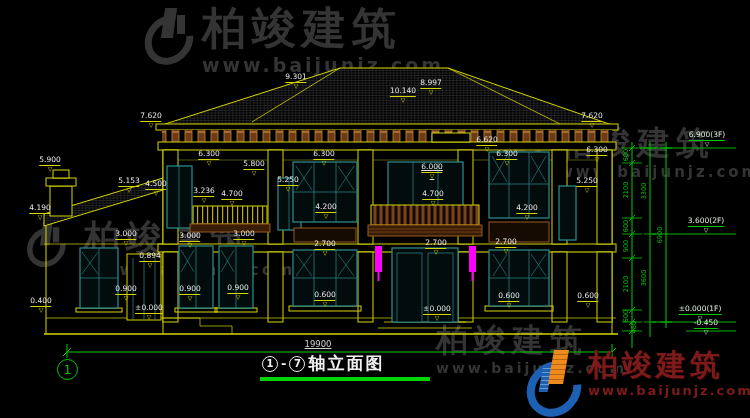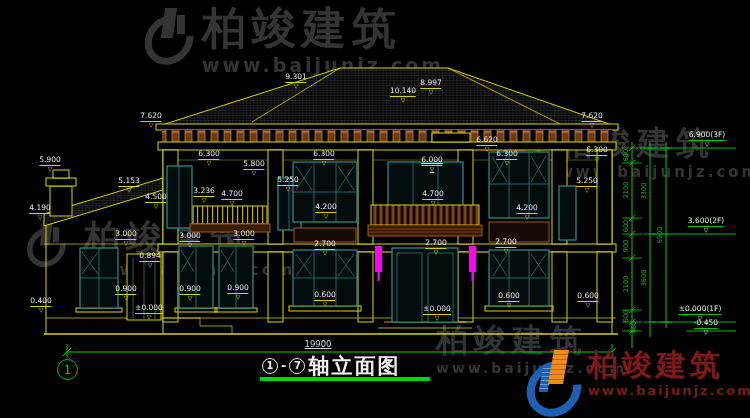--- a/index.html
+++ b/index.html
@@ -34,21 +34,21 @@
   .vdim{position:absolute;color:#00cc00;font:6.5px "DejaVu Sans",sans-serif;
         transform:translate(-50%,-50%) rotate(-90deg);white-space:nowrap;}
   .hdim{position:absolute;left:318px;top:339px;transform:translateX(-50%);
         color:#d0d0d0;font:8.5px "DejaVu Sans",sans-serif;z-index:4;text-decoration:underline;}
   
   #title{position:absolute;left:262px;top:355px;display:flex;align-items:center;gap:3px;
          color:#f0f0f0;z-index:4;}
   #title .circ{width:14px;height:14px;border:1.5px solid #e8e8e8;border-radius:50%;
          display:flex;align-items:center;justify-content:center;font:bold 10px "DejaVu Sans",sans-serif;flex:none;}
   #title .dash{font:bold 13px "DejaVu Sans",sans-serif;}
-  #title .ttext{font-weight:bold;font-size:21px;line-height:1;letter-spacing:2px;font-family:sans-serif;}
+  #title .ttext{font-weight:bold;font-size:17px;line-height:1;letter-spacing:2px;font-family:sans-serif;}
   #title-underline{position:absolute;left:260px;top:377px;width:170px;height:4px;background:#00d400;z-index:4;}
   #axis1{position:absolute;left:57px;top:359px;width:19px;height:19px;border:1.6px solid #00cc00;
          border-radius:50%;color:#00cc00;display:flex;align-items:center;justify-content:center;
          font:12px "DejaVu Sans",sans-serif;z-index:4;background:#000;}
   
   #logo{position:absolute;left:528px;top:348px;display:flex;gap:8px;z-index:5;align-items:flex-start;}
   #logo .ic{width:52px;height:62px;position:relative;flex:none;}
   #logo .ic .sw{position:absolute;left:0;top:12px;width:36px;height:42px;border:8px solid #1d61b4;
         border-radius:50%;border-top-color:transparent;transform:rotate(40deg);}
   #logo .ic .or{position:absolute;left:23px;top:2px;width:15px;height:34px;background:#ef8a1c;
@@ -254,23 +254,23 @@
       <div class="lvl" style="left: 507px; top: 150px;"><span>6.300</span><div class="bar"></div><div class="tri">▽</div></div>
       <div class="lvl" style="left: 597px; top: 146px;"><span>6.300</span><div class="bar"></div><div class="tri">▽</div></div>
       <div class="lvl" style="left: 50px; top: 156px;"><span>5.900</span><div class="bar"></div><div class="tri">▽</div></div>
       <div class="lvl" style="left: 254px; top: 160px;"><span>5.800</span><div class="bar"></div><div class="tri">▽</div></div>
       <div class="lvl" style="left: 288px; top: 176px;"><span>5.250</span><div class="bar"></div><div class="tri">▽</div></div>
       <div class="lvl" style="left: 587px; top: 177px;"><span>5.250</span><div class="bar"></div><div class="tri">▽</div></div>
       <div class="lvl" style="left: 129px; top: 177px;"><span>5.153</span><div class="bar"></div><div class="tri">▽</div></div>
       <div class="lvl" style="left: 204px; top: 187px;"><span>3.236</span><div class="bar"></div><div class="tri">▽</div></div>
       <div class="lvl" style="left: 232px; top: 190px;"><span>4.700</span><div class="bar"></div><div class="tri">▽</div></div>
       <div class="lvl" style="left: 433px; top: 190px;"><span>4.700</span><div class="bar"></div><div class="tri">▽</div></div>
-      <div class="lvl" style="left: 156px; top: 193px;"><span>4.500</span><div class="bar"></div><div class="tri">▽</div></div>
+      <div class="lvl" style="left: 156px; top: 180px;"><span>4.500</span><div class="bar"></div><div class="tri">▽</div></div>
       <div class="lvl" style="left: 40px; top: 204px;"><span>4.190</span><div class="bar"></div><div class="tri">▽</div></div>
-      <div class="lvl" style="left: 432px; top: 156px; text-decoration: underline;"><span>6.000</span><div class="bar"></div><div class="tri">▽</div></div>
+      <div class="lvl" style="left: 432px; top: 163px; text-decoration: underline;"><span>6.000</span><div class="bar"></div><div class="tri">▽</div></div>
       <div class="lvl" style="left: 326px; top: 203px;"><span>4.200</span><div class="bar"></div><div class="tri">▽</div></div>
       <div class="lvl" style="left: 527px; top: 204px;"><span>4.200</span><div class="bar"></div><div class="tri">▽</div></div>
       <div class="lvl" style="left: 126px; top: 230px;"><span>3.000</span><div class="bar"></div><div class="tri">▽</div></div>
       <div class="lvl" style="left: 190px; top: 232px;"><span>3.000</span><div class="bar"></div><div class="tri">▽</div></div>
       <div class="lvl" style="left: 244px; top: 230px;"><span>3.000</span><div class="bar"></div><div class="tri">▽</div></div>
       <div class="lvl" style="left: 325px; top: 240px;"><span>2.700</span><div class="bar"></div><div class="tri">▽</div></div>
       <div class="lvl" style="left: 436px; top: 239px;"><span>2.700</span><div class="bar"></div><div class="tri">▽</div></div>
       <div class="lvl" style="left: 506px; top: 238px;"><span>2.700</span><div class="bar"></div><div class="tri">▽</div></div>
       <div class="lvl" style="left: 150px; top: 252px;"><span>0.894</span><div class="bar"></div><div class="tri">▽</div></div>
       <div class="lvl" style="left: 126px; top: 285px;"><span>0.900</span><div class="bar"></div><div class="tri">▽</div></div>

